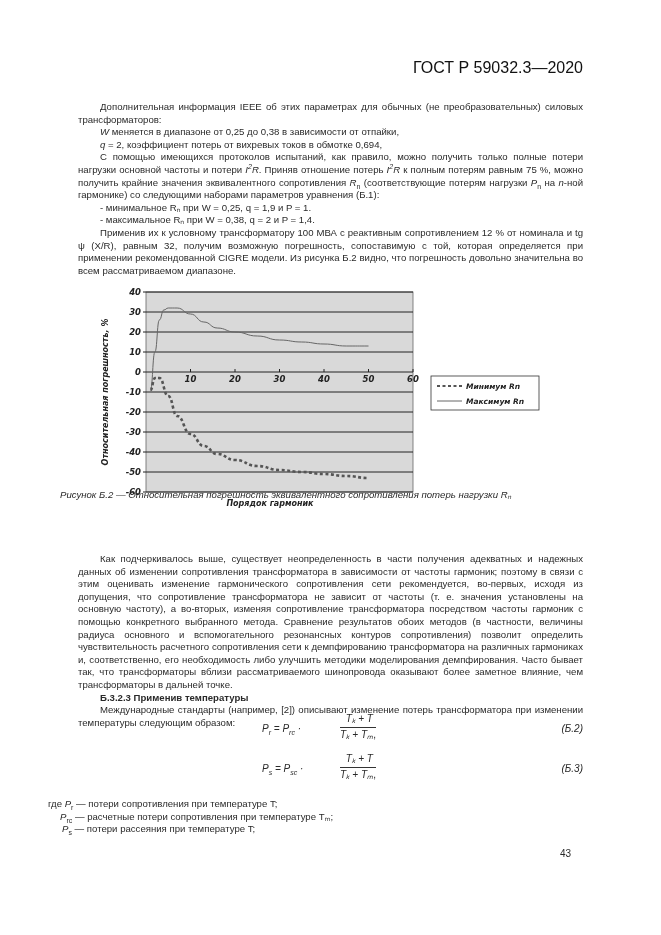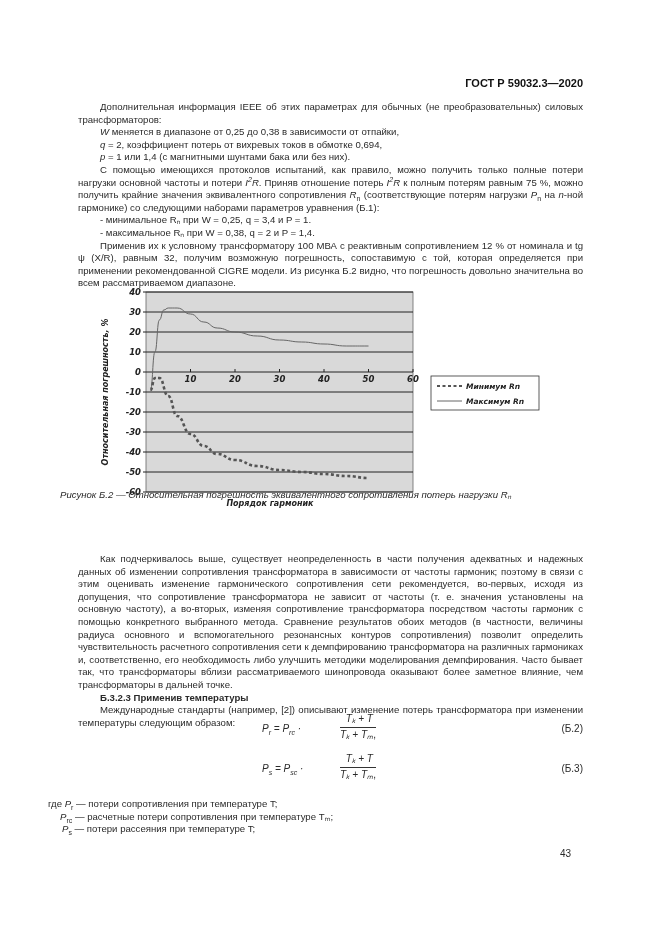--- a/index.html
+++ b/index.html
@@ -1,48 +1,47 @@
 <!DOCTYPE html>
 <html><head>
 <meta charset="utf-8">
 <style>
   html, body { margin:0; padding:0; background:#fff; }
   body { width:661px; height:935px; position:relative; overflow:hidden;
          font-family:"Liberation Sans", sans-serif; color:#2a2a2a; font-size:9.6px; line-height:12.6px; }
-  .hdr { position:absolute; top:77px; right:78px; font-weight:bold; font-size:11px; color:#111; }
+  .hdr { position:absolute; top:62px; right:78px; font-weight:normal; font-size:16px; color:#111; }
   .txt { position:absolute; left:78px; width:505px; text-align:justify; }
   .p { text-indent:22px; margin:0; }
   .ind { padding-left:22px; margin:0; }
   i { font-style:italic; }
   sub { font-size:7px; vertical-align:-3px; line-height:0; }
   sup { font-size:7px; vertical-align:4px; line-height:0; }
   .chart { position:absolute; left:96px; top:288px; width:460px; height:225px;font-style:italic; }
   .caption { position:absolute; left:60px; width:540px; top:488px; text-align:left; font-size:9.6px; line-height:13px;font-style:italic; }
   .h3 { font-weight:bold; margin:0 0 0 22px; }
   .eq { position:absolute; left:0; width:661px; height:34px; }
   .eq .lhs { position:absolute; left:262px; top:10px; font-size:10px; font-style:italic; }
   .eq .frac { position:absolute; left:340px; top:0; text-align:right; font-size:10px; }
   .eq .frac .num { border-bottom:1px solid #333; padding:0 3px 1px 3px; }
   .eq .frac .den { padding-top:1px; }
-  .eq .no { position:absolute; right:78px; top:10px; font-size:10px; }
+  .eq .no { position:absolute; right:78px; top:10px; font-size:10px;font-style:italic; }
   .where { position:absolute; left:48px; top:770px; }
   .pgnum { position:absolute; right:90px; top:848px; font-size:10px; }
 </style>
 </head>
 <body>
 
 <div class="hdr">ГОСТ Р 59032.3—2020</div>
 
 <div class="txt" style="top:101px;">
   <p class="p">Дополнительная информация IEEE об этих параметрах для обычных (не преобразовательных) силовых трансформаторов:</p>
   <p class="ind"><i>W</i><span> меняется в диапазоне от 0,25 до 0,38 в зависимости от отпайки,</span></p>
   <p class="ind"><i>q</i><span> = 2, коэффициент потерь от вихревых токов в обмотке 0,694,</span></p>
-  <p class="ind"><i>p</i><span> = 1 или 1,4 (с магнитными шунтами бака или без них).</span></p>
   <p class="p"><span>С помощью имеющихся протоколов испытаний, как правило, можно получить только полные потери нагрузки основной частоты и потери </span><i>I<sup>2</sup>R</i><span>. Приняв отношение потерь </span><i>I<sup>2</sup>R</i><span> к полным потерям равным 75 %, можно получить крайние значения эквивалентного сопротивления </span><i>R</i><sub>n</sub><span> (соответствующие потерям нагрузки </span><i>P</i><sub>n</sub><span> на </span><i>n</i><span>-ной гармонике) со следующими наборами параметров уравнения (Б.1):</span></p>
-  <p class="ind">- минимальное Rₙ при W = 0,25, q = 3,4 и P = 1.</p>
+  <p class="ind">- минимальное Rₙ при W = 0,25, q = 1,9 и P = 1.</p>
   <p class="ind">- максимальное Rₙ при W = 0,38, q = 2 и P = 1,4.</p>
   <p class="p">Применив их к условному трансформатору 100 МВА с реактивным сопротивлением 12 % от номинала и tg ψ (X/R), равным 32, получим возможную погрешность, сопоставимую с той, которая определяется при применении рекомендованной CIGRE модели. Из рисунка Б.2 видно, что погрешность довольно значительна во всем рассматриваемом диапазоне.</p>
 </div>
 
 <div class="chart">
   <svg width="460" height="225" viewBox="0 0 460 225">
     <rect x="50" y="4" width="267" height="200" fill="#d9d9d9" stroke="#666" stroke-width="0.8"></rect>
     <g id="grid" stroke="#222" stroke-width="1">
         <line x1="47" x2="317" y1="4" y2="4"></line>
         <line x1="47" x2="317" y1="24" y2="24"></line>

